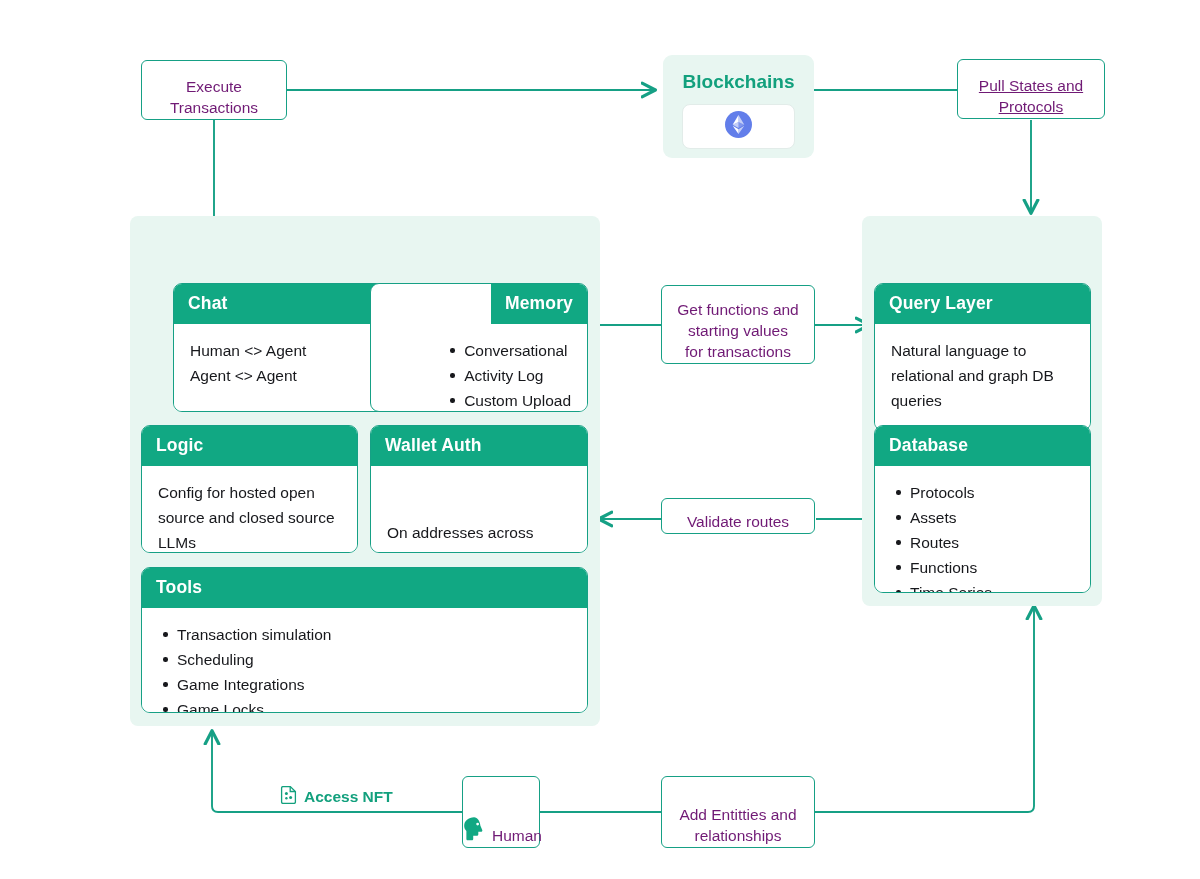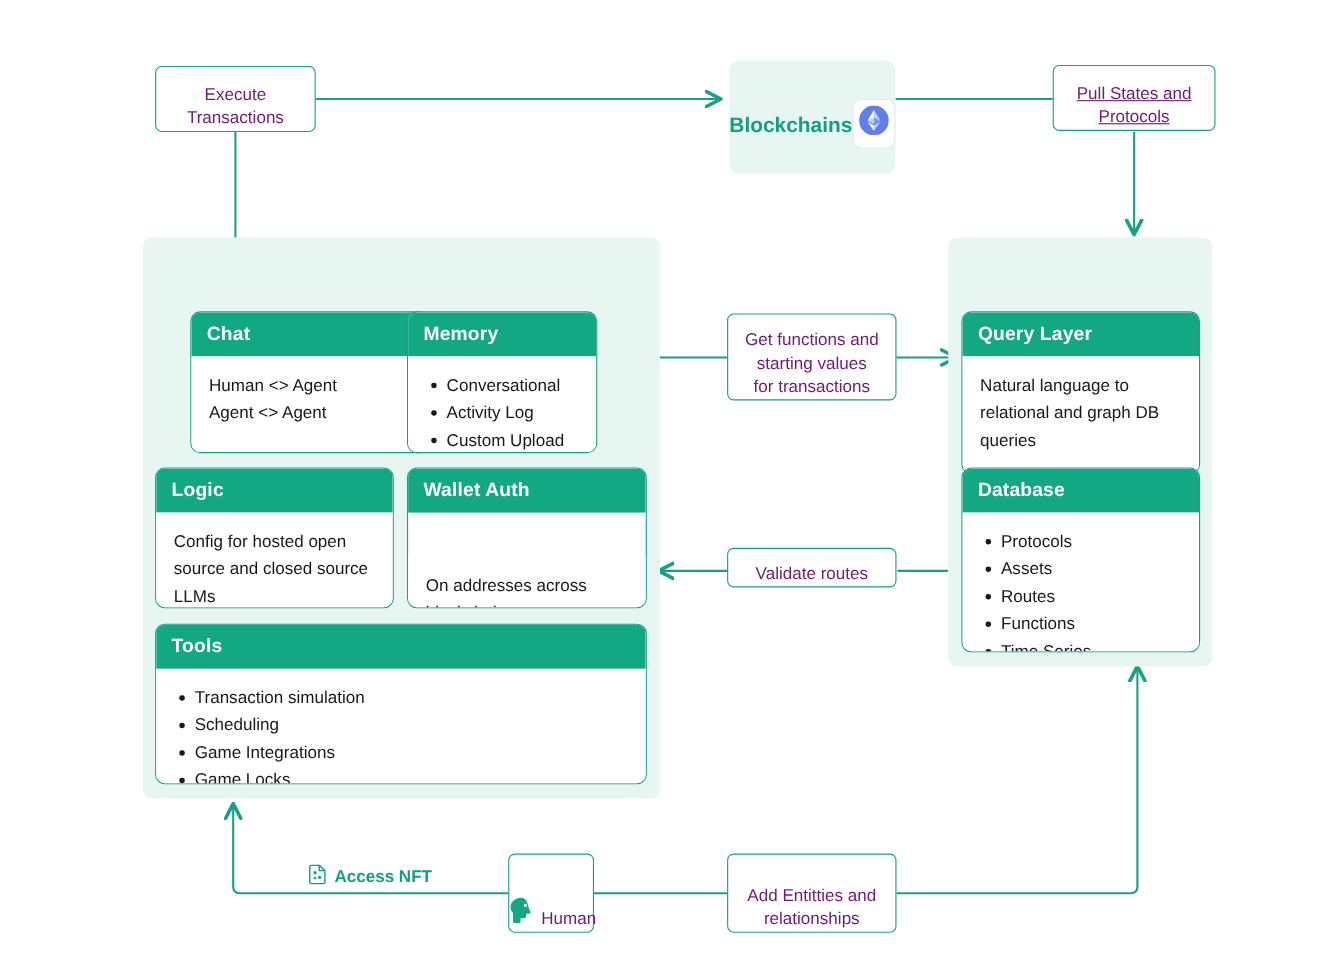--- a/index.html
+++ b/index.html
@@ -83,20 +83,21 @@
   }
   .plain-line { display: block; }
 
   
   #blockchains-panel {
     position: absolute;
     background: #e8f6f1;
     border-radius: 9px;
     z-index: 4;
     display: flex;
+    flex-direction: column;
     align-items: center;
   }
   #blockchains-title {
     color: #12a07d;
     font-size: 19px;
     font-weight: bold;
     margin-top: 16px;
   }
   #chain-chip {
     background: #ffffff;
@@ -196,21 +197,21 @@
   <div class="panel-title" style="left:152px; top:237px;">Agent Orchestration</div>
 
   <div class="card" style="left:141px; top:283px; width:217px; height:129px;margin-left:32px;">
     <div class="card-head">Chat</div>
     <div class="card-body">
       <span class="plain-line">Human &lt;&gt; Agent</span>
       <span class="plain-line">Agent &lt;&gt; Agent</span>
     </div>
   </div>
 
-  <div class="card" style="left:370px; top:283px; width:173px; height:129px;">
+  <div class="card" style="left:370px; top:283px; width:218px; height:129px;align-items:flex-end;">
     <div class="card-head">Memory</div>
     <div class="card-body">
       <ul>
         <li>Conversational</li>
         <li>Activity Log</li>
         <li>Custom Upload</li>
       </ul>
     </div>
   </div>
 

